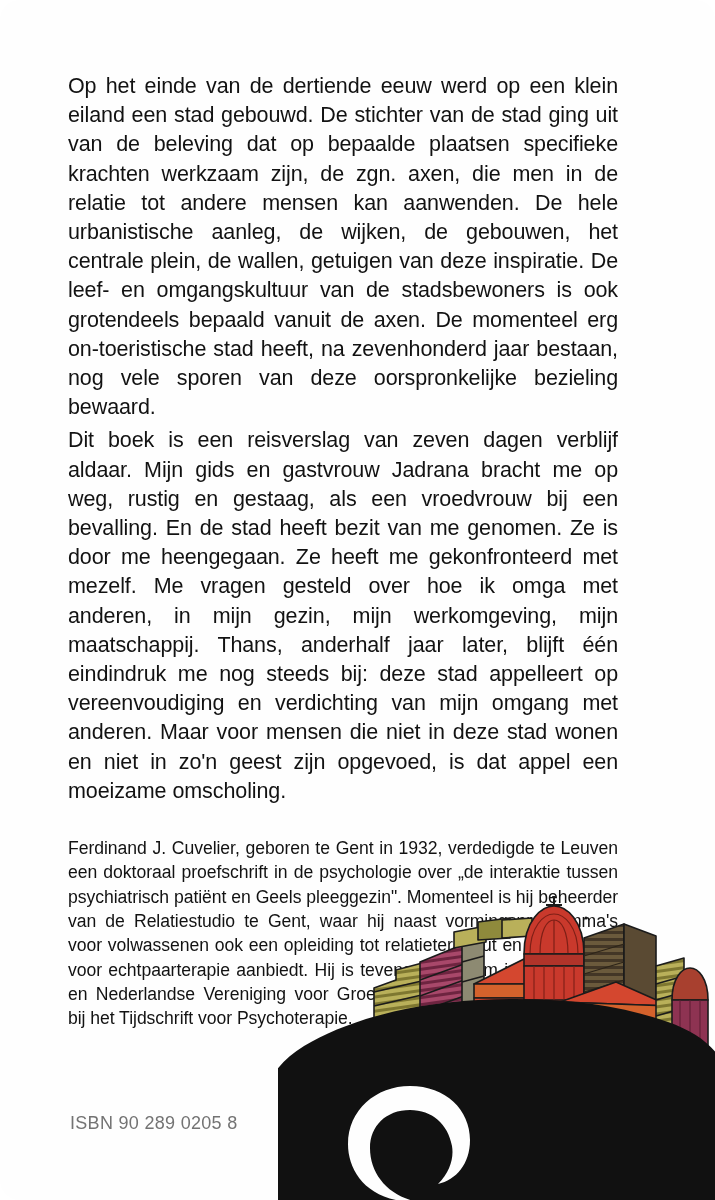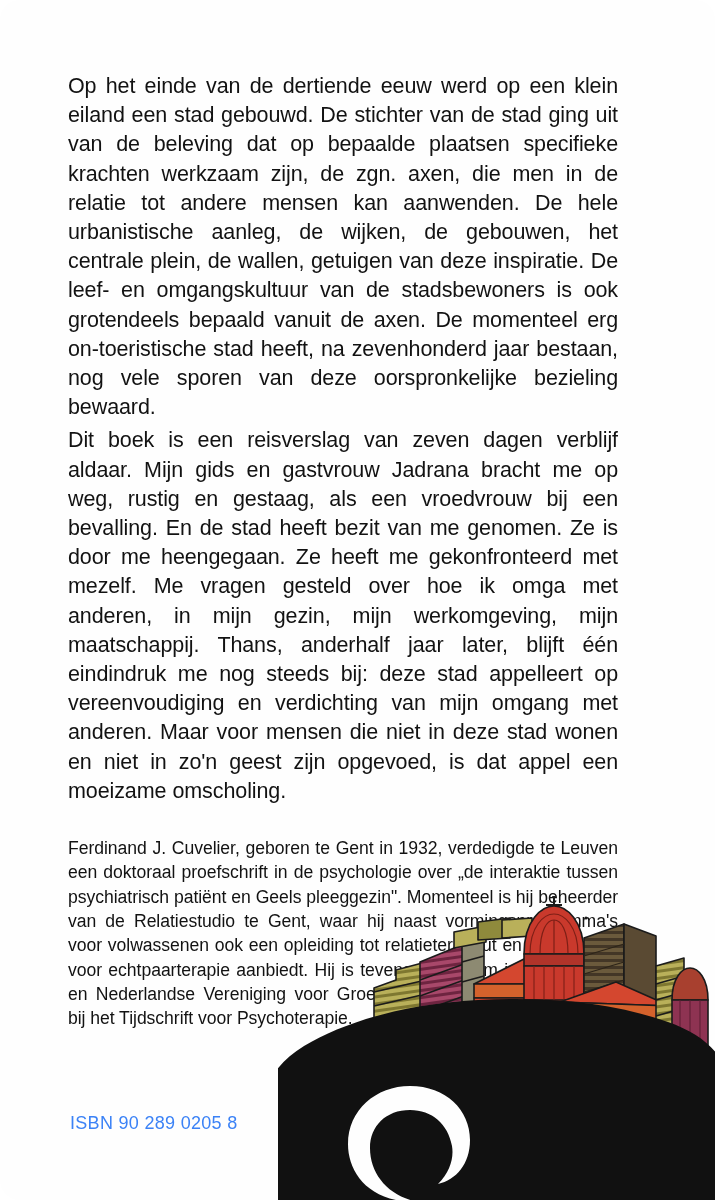--- a/index.html
+++ b/index.html
@@ -57,21 +57,21 @@
     color: #121212;
   }
 
   
   .isbn {
     position: absolute;
     left: 70px;
     top: 1113px;
     font-size: 18px;
     letter-spacing: 0.3px;
-    color: #3b82f6;
+    color: #737373;
     white-space: nowrap;
   }
 
   
   .illustration {
     position: absolute;
     left: 278px;
     top: 896px;
     width: 440px;
     height: 306px;

